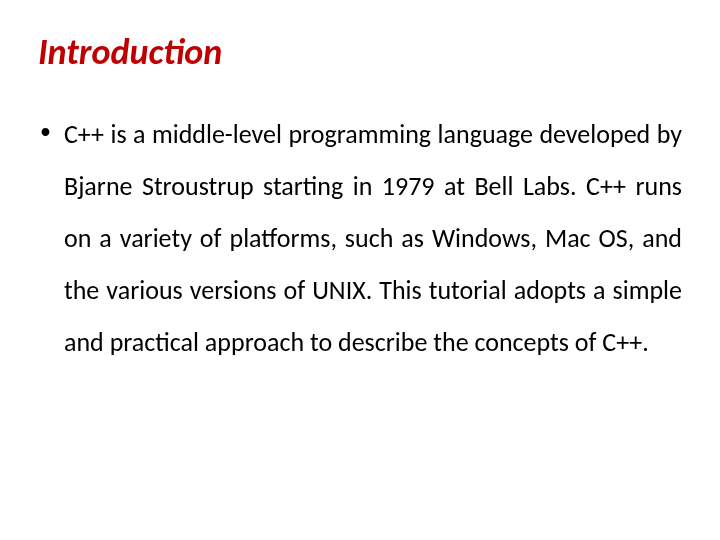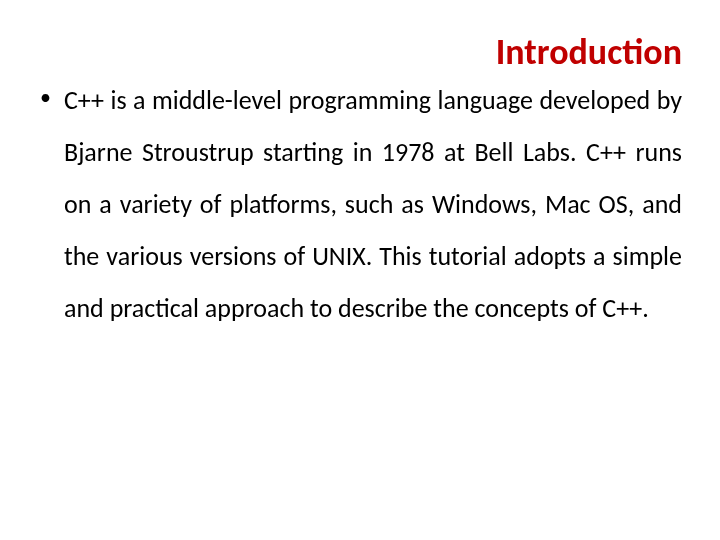--- a/index.html
+++ b/index.html
@@ -1,26 +1,26 @@
 <!DOCTYPE html>
 <html><head>
 <meta charset="utf-8">
 <style>
   * { margin: 0; padding: 0; box-sizing: border-box; }
   html, body { width: 720px; height: 540px; background: #fff; font-family: Calibri, "Segoe UI", Arial, sans-serif; color: #000; }
   .slide { width: 720px; height: 540px; padding: 28px 38px 40px 38px; }
-  .title { text-align: right; font-size: 36px; font-weight: 700; color: #c00000; margin-top: 2px; }
+  .title { text-align: left; font-size: 36px; font-weight: 700; color: #c00000; margin-bottom: 34px; margin-top: 2px; font-style: italic; }
   .body-list { list-style: none; }
   .body-list li { position: relative; padding-left: 26px; font-size: 26px; line-height: 2.0; text-align: justify; color: #000; }
   .body-list li .bullet { position: absolute; left: 2px; top: 0; font-size: 22px; line-height: 2.2; }
 </style>
 </head>
 <body>
 
 <div class="slide">
   <h1 class="title">Introduction</h1>
   <ul class="body-list">
     <li>
       <span class="bullet">•</span>
-      <span>C++ is a middle-level programming language developed by Bjarne Stroustrup starting in 1978 at Bell Labs. C++ runs on a variety of platforms, such as Windows, Mac OS, and the various versions of UNIX. This tutorial adopts a simple and practical approach to describe the concepts of C++.</span>
+      <span>C++ is a middle-level programming language developed by Bjarne Stroustrup starting in 1979 at Bell Labs. C++ runs on a variety of platforms, such as Windows, Mac OS, and the various versions of UNIX. This tutorial adopts a simple and practical approach to describe the concepts of C++.</span>
     </li>
   </ul>
 </div>
 
 </body></html>

